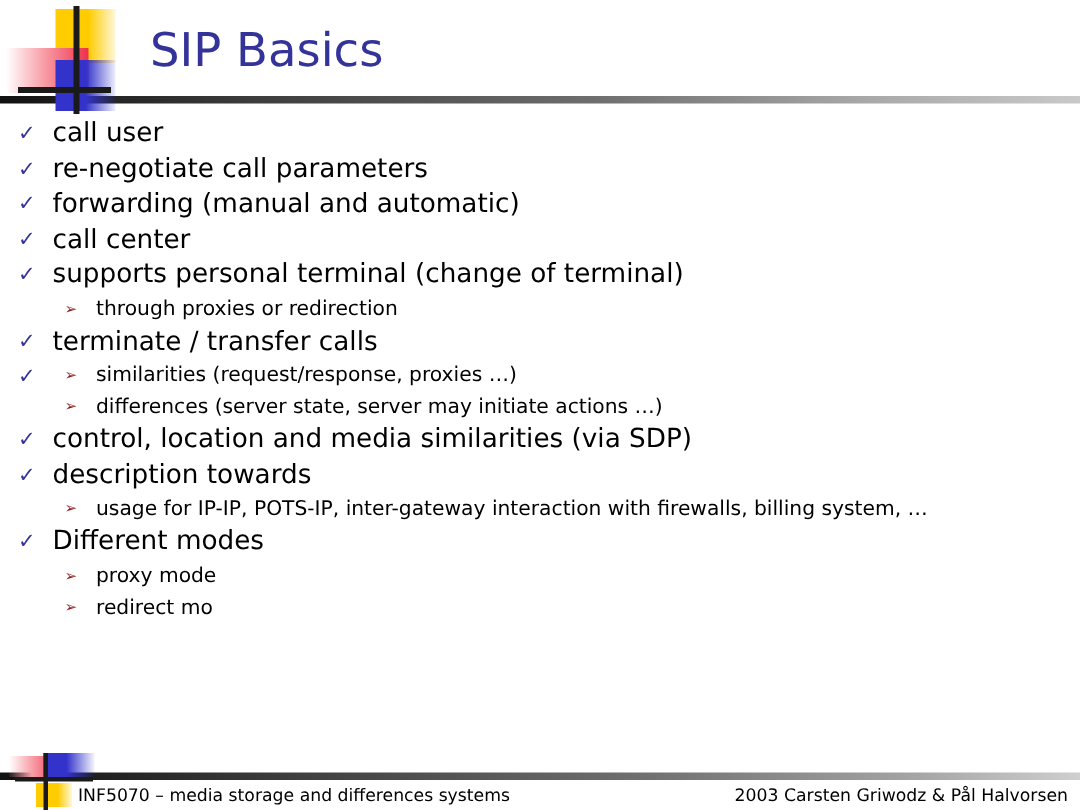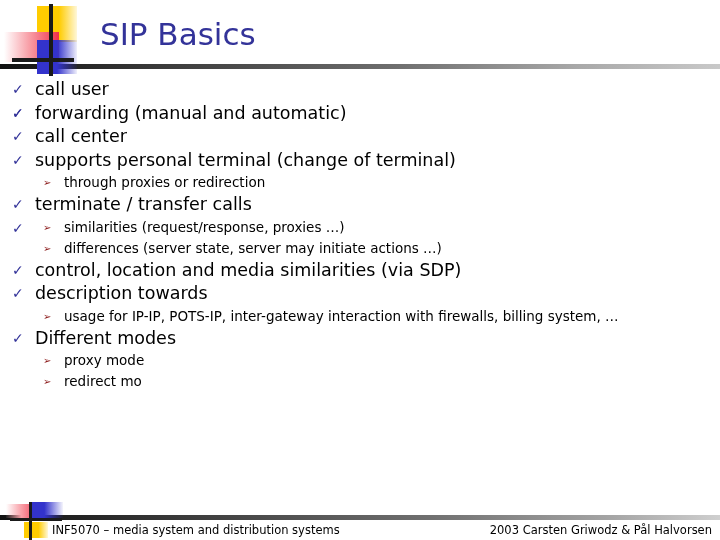--- a/index.html
+++ b/index.html
@@ -240,20 +240,21 @@
 <div class="content">
   <ul class="lvl1">
 
     <li class="b1">
       <span class="mark1">✓</span>
       <span class="txt">call user</span>
     </li>
 
     <li class="b1">
       <span class="mark1">✓</span>
+      <span class="txt">re-negotiate call parameters</span>
     </li>
 
     <li class="b1">
       <span class="mark1">✓</span>
       <span class="txt">forwarding (manual and automatic)</span>
     </li>
 
     <li class="b1">
       <span class="mark1">✓</span>
       <span class="txt">call center</span>
@@ -334,14 +335,14 @@
 <div class="footer-rule"></div>
 
 <div class="logo-bottom">
   <div class="b-red"></div>
   <div class="b-blue"></div>
   <div class="b-yellow"></div>
   <div class="b-line-v"></div>
   <div class="b-line-h"></div>
 </div>
 
-<div class="footer-left">INF5070 – media system and distribution systems</div>
+<div class="footer-left">INF5070 – media storage and differences systems</div>
 <div class="footer-right">2003  Carsten Griwodz &amp; Pål Halvorsen</div>
 
 </body></html>

